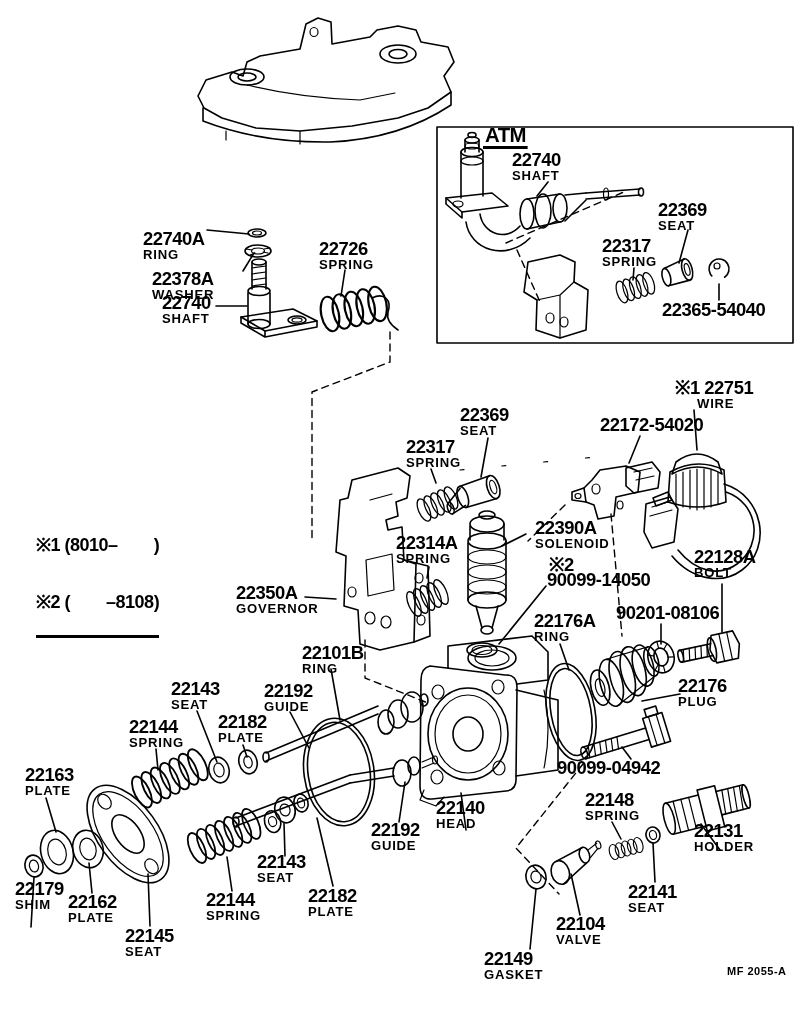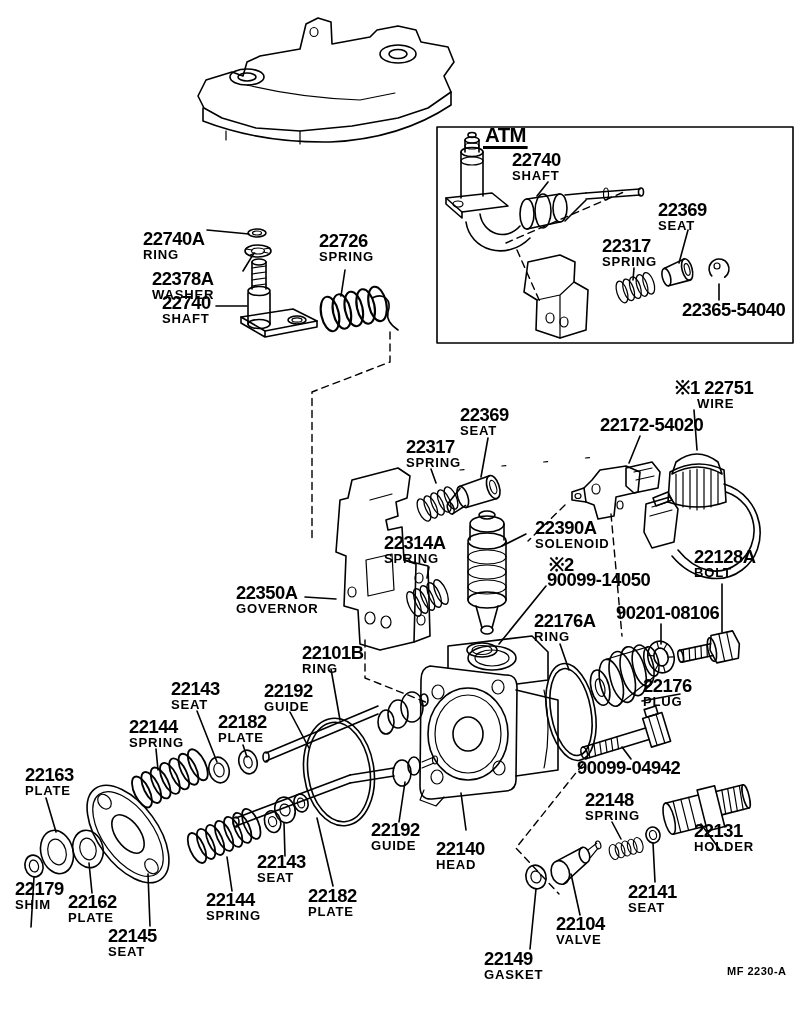--- a/index.html
+++ b/index.html
@@ -398,58 +398,58 @@
   <div class="nm">RING</div>
 </div>
 <div class="plabel" style="left:152px;top:270px">
   <div class="num">22378A</div>
   <div class="nm">WASHER</div>
 </div>
 <div class="plabel" style="left:162px;top:294px">
   <div class="num">22740</div>
   <div class="nm">SHAFT</div>
 </div>
-<div class="plabel" style="left:319px;top:232px">
+<div class="plabel" style="left:319px;top:240px">
   <div class="num">22726</div>
   <div class="nm">SPRING</div>
 </div>
 <div class="plabel atm-title" style="left:483px;top:126px">
   <div class="num">ATM</div>
 </div>
 <div class="plabel" style="left:512px;top:151px">
   <div class="num">22740</div>
   <div class="nm">SHAFT</div>
 </div>
 <div class="plabel" style="left:658px;top:201px">
   <div class="num">22369</div>
   <div class="nm">SEAT</div>
 </div>
 <div class="plabel" style="left:602px;top:237px">
   <div class="num">22317</div>
   <div class="nm">SPRING</div>
 </div>
-<div class="plabel" style="left:682px;top:301px">
+<div class="plabel" style="left:662px;top:301px">
   <div class="num">22365-54040</div>
 </div>
 <div class="plabel" style="left:675px;top:379px">
   <div class="num">※1 22751</div>
   <div class="nm" style="margin-left:22px">WIRE</div>
 </div>
 <div class="plabel" style="left:600px;top:416px">
   <div class="num">22172-54020</div>
 </div>
 <div class="plabel" style="left:460px;top:406px">
   <div class="num">22369</div>
   <div class="nm">SEAT</div>
 </div>
 <div class="plabel" style="left:406px;top:438px">
   <div class="num">22317</div>
   <div class="nm">SPRING</div>
 </div>
-<div class="plabel" style="left:384px;top:534px">
+<div class="plabel" style="left:396px;top:534px">
   <div class="num">22314A</div>
   <div class="nm">SPRING</div>
 </div>
 <div class="plabel" style="left:535px;top:519px">
   <div class="num">22390A</div>
   <div class="nm">SOLENOID</div>
 </div>
 <div class="plabel" style="left:549px;top:556px">
   <div class="num">※2</div>
 </div>
@@ -464,25 +464,25 @@
   <div class="num">22128A</div>
   <div class="nm">BOLT</div>
 </div>
 <div class="plabel" style="left:616px;top:604px">
   <div class="num">90201-08106</div>
 </div>
 <div class="plabel" style="left:534px;top:612px">
   <div class="num">22176A</div>
   <div class="nm">RING</div>
 </div>
-<div class="plabel" style="left:643px;top:677px">
+<div class="plabel" style="left:678px;top:677px">
   <div class="num">22176</div>
   <div class="nm">PLUG</div>
 </div>
-<div class="plabel" style="left:577px;top:759px">
+<div class="plabel" style="left:557px;top:759px">
   <div class="num">90099-04942</div>
 </div>
 <div class="plabel" style="left:302px;top:644px">
   <div class="num">22101B</div>
   <div class="nm">RING</div>
 </div>
 <div class="plabel" style="left:264px;top:682px">
   <div class="num">22192</div>
   <div class="nm">GUIDE</div>
 </div>
@@ -503,41 +503,41 @@
   <div class="nm">PLATE</div>
 </div>
 <div class="plabel" style="left:68px;top:893px">
   <div class="num">22162</div>
   <div class="nm">PLATE</div>
 </div>
 <div class="plabel" style="left:15px;top:880px">
   <div class="num">22179</div>
   <div class="nm">SHIM</div>
 </div>
-<div class="plabel" style="left:108px;top:927px">
+<div class="plabel" style="left:125px;top:927px">
   <div class="num">22145</div>
   <div class="nm">SEAT</div>
 </div>
 <div class="plabel" style="left:206px;top:891px">
   <div class="num">22144</div>
   <div class="nm">SPRING</div>
 </div>
 <div class="plabel" style="left:257px;top:853px">
   <div class="num">22143</div>
   <div class="nm">SEAT</div>
 </div>
 <div class="plabel" style="left:308px;top:887px">
   <div class="num">22182</div>
   <div class="nm">PLATE</div>
 </div>
 <div class="plabel" style="left:371px;top:821px">
   <div class="num">22192</div>
   <div class="nm">GUIDE</div>
 </div>
-<div class="plabel" style="left:436px;top:840px">
+<div class="plabel" style="left:436px;top:799px">
   <div class="num">22140</div>
   <div class="nm">HEAD</div>
 </div>
 <div class="plabel" style="left:585px;top:791px">
   <div class="num">22148</div>
   <div class="nm">SPRING</div>
 </div>
 <div class="plabel" style="left:628px;top:883px">
   <div class="num">22141</div>
   <div class="nm">SEAT</div>
@@ -548,16 +548,20 @@
 </div>
 <div class="plabel" style="left:556px;top:915px">
   <div class="num">22104</div>
   <div class="nm">VALVE</div>
 </div>
 <div class="plabel" style="left:484px;top:950px">
   <div class="num">22149</div>
   <div class="nm">GASKET</div>
 </div>
 
-
-<div class="footer">MF 2230-A</div>
+<div class="legend">
+  <div class="legend-line">※1 (8010–        )</div>
+  <div class="legend-line">※2 (        –8108)</div>
+</div>
+
+<div class="footer">MF 2055-A</div>
 
 </div>
 
 </body></html>

